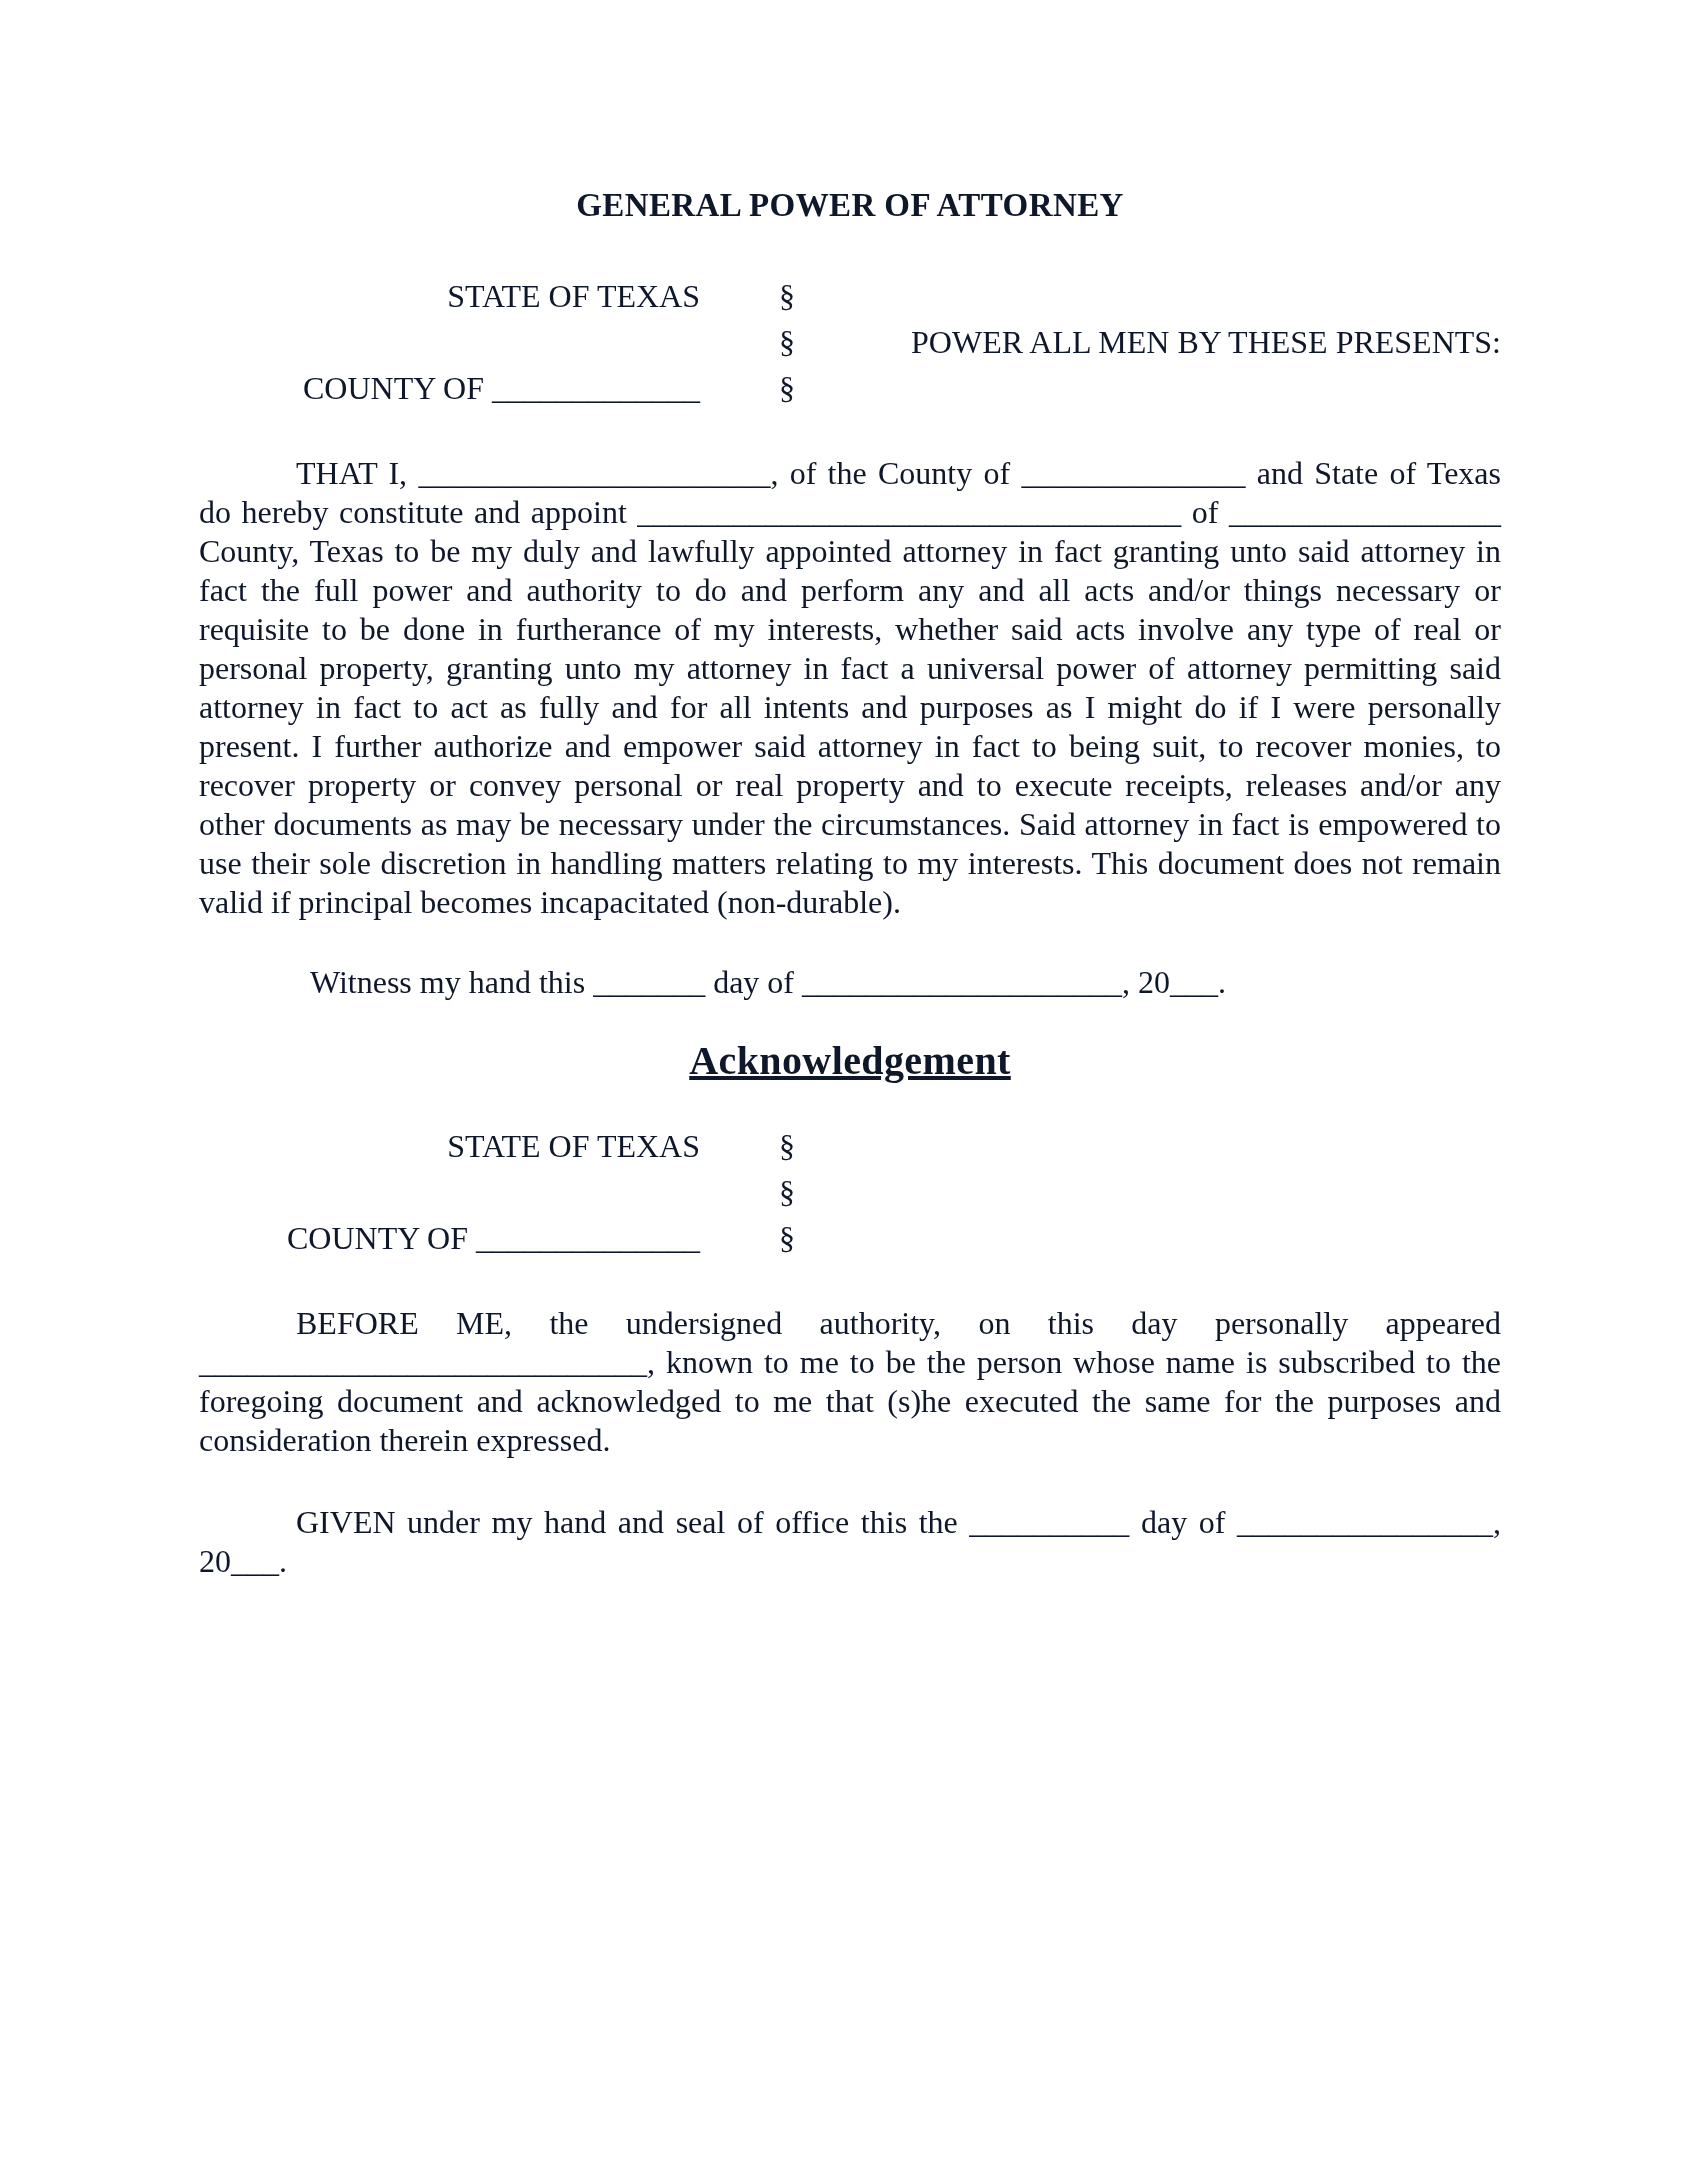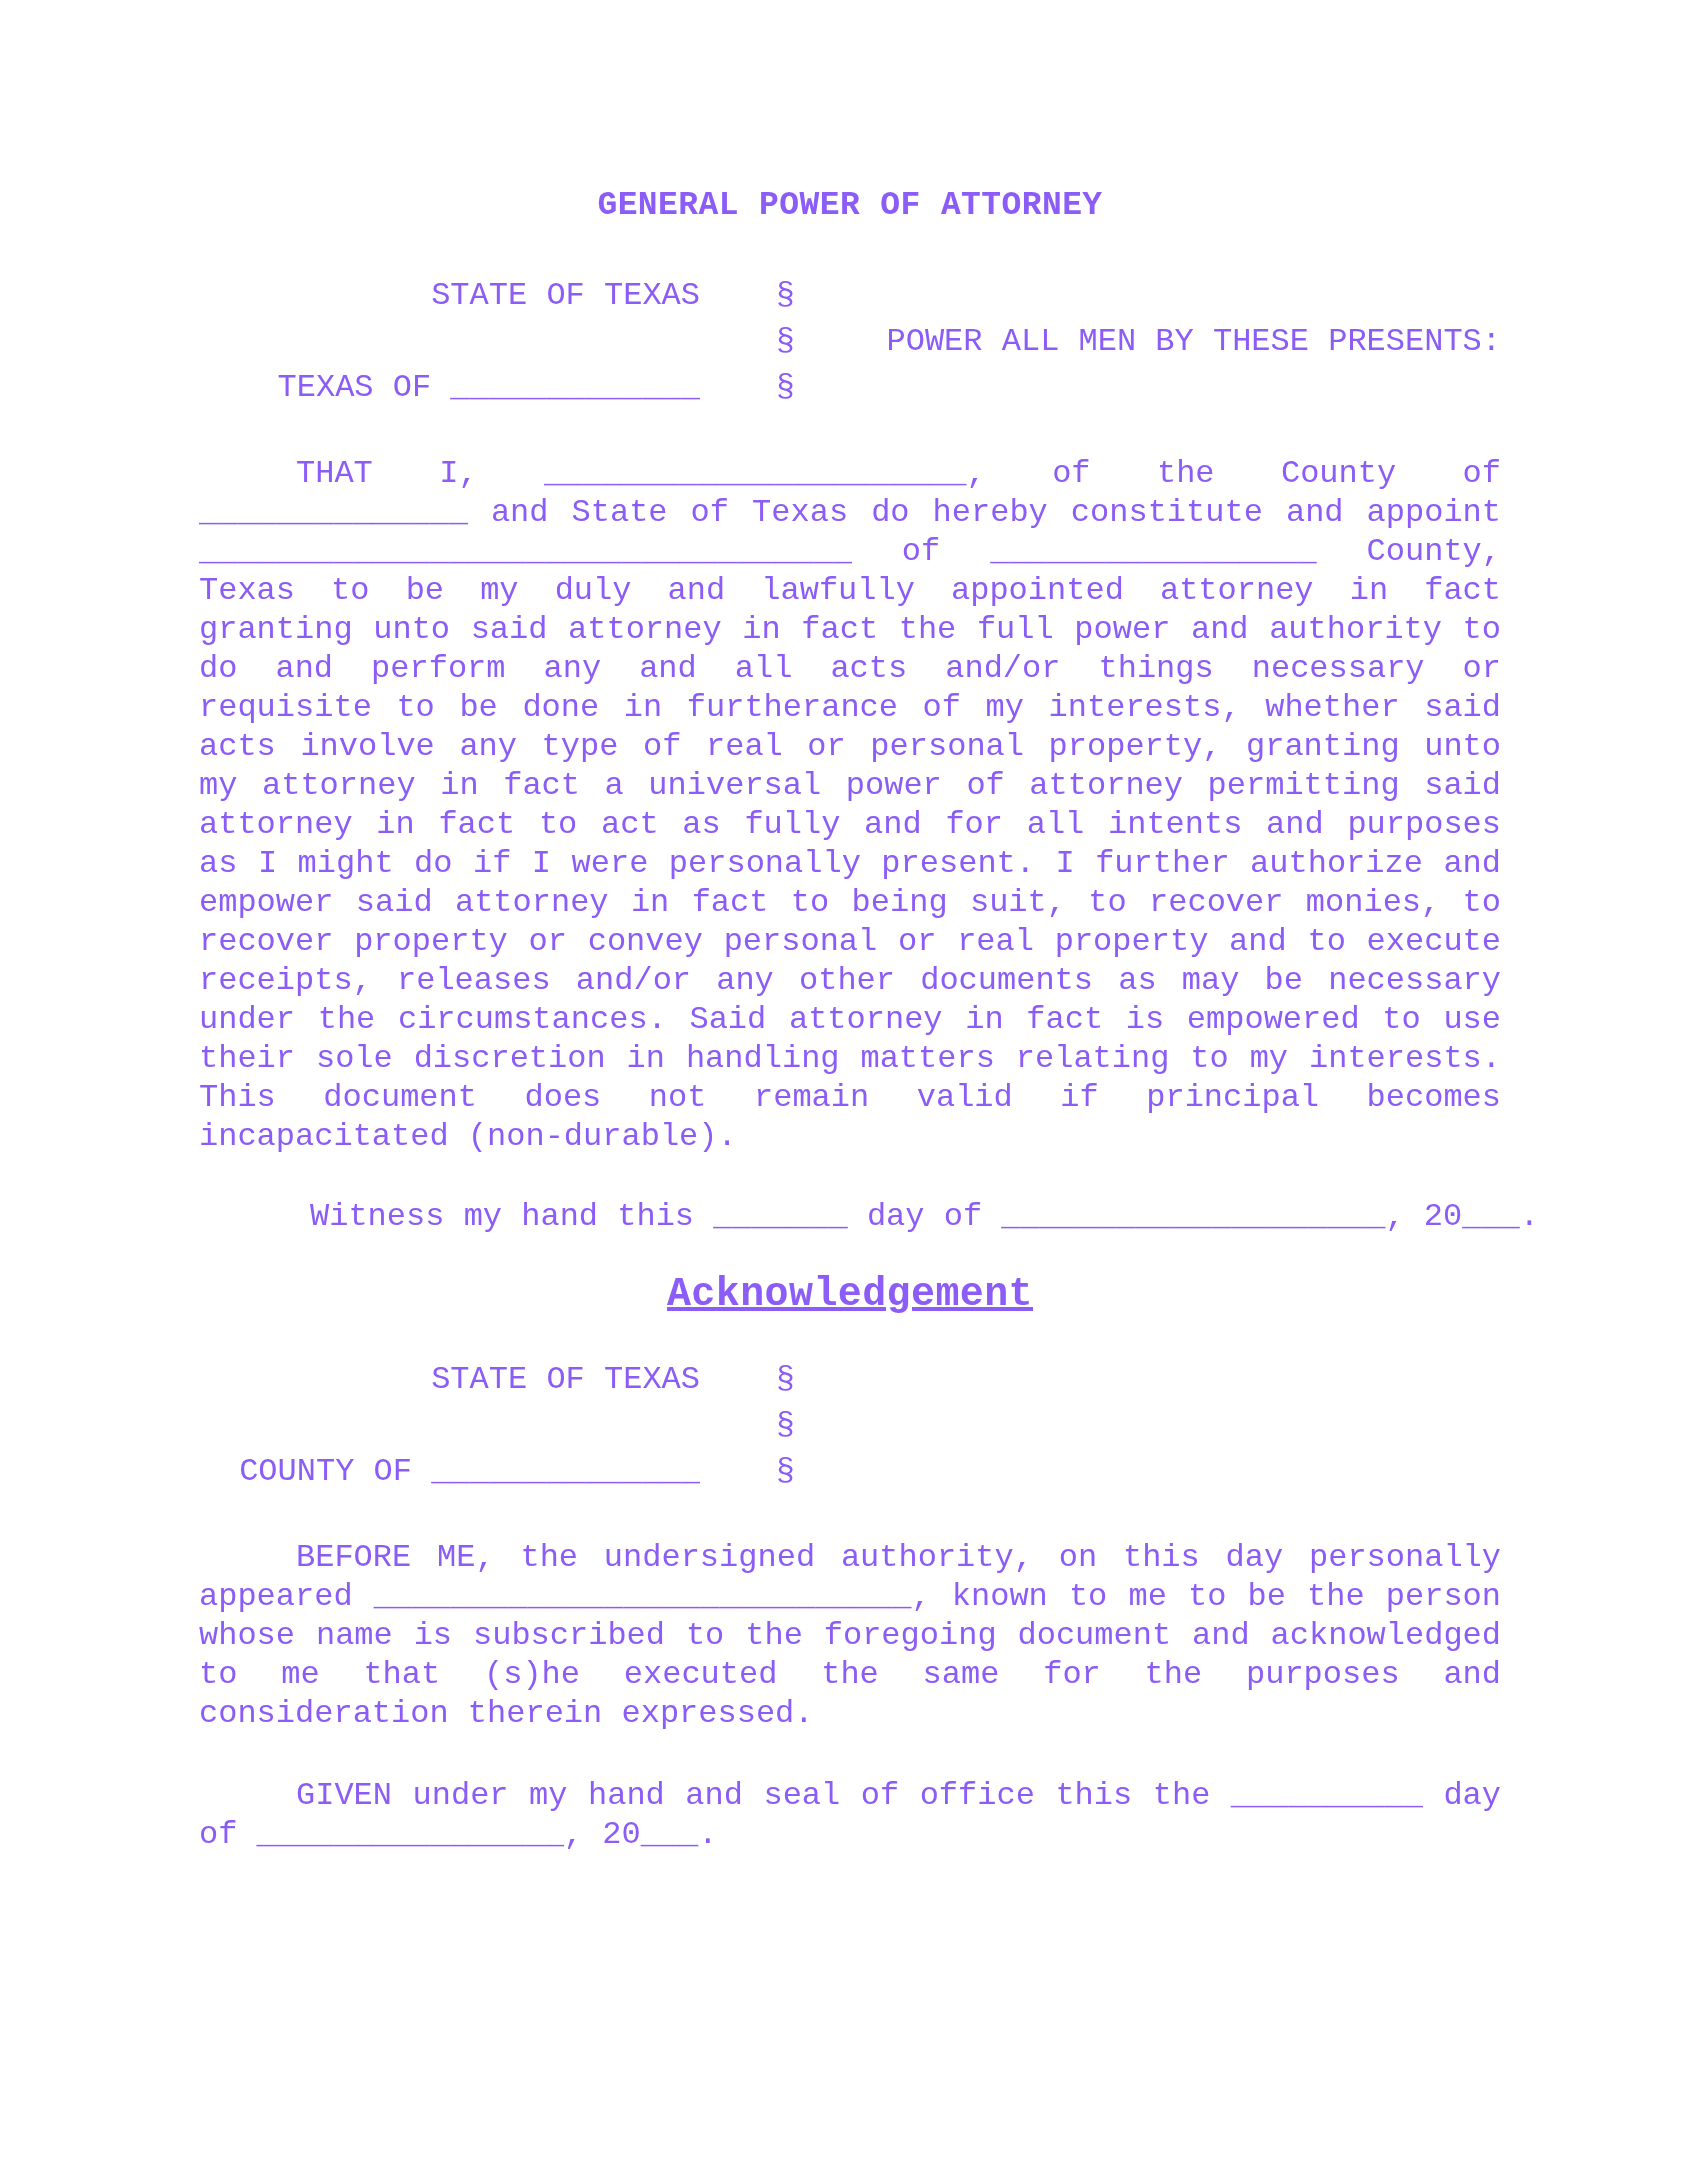--- a/index.html
+++ b/index.html
@@ -5,22 +5,22 @@
   * { margin: 0; padding: 0; box-sizing: border-box; }
   html, body { background: #ffffff; }
   body { margin: 0; }
 
   .page {
     position: relative;
     width: 1685px;
     height: 2181px;
     margin: 0 auto;
     background: #ffffff;
-    color: #8b5cf6;
-    font-family: Liberation Mono, monospace;
+    color: #0f172a;
+    font-family: Liberation Serif, serif;
     font-size: 32px;
     line-height: 39px;
     padding: 186px 184px 0 199px;
     overflow: hidden;
   }
 
   .title {
     font-size: 33px;
     font-weight: bold;
     text-align: center;
@@ -87,21 +87,21 @@
       <span class="venue-left">STATE OF TEXAS</span>
       <span class="venue-sect">§</span>
       <span class="venue-right"></span>
     </div>
     <div class="venue-row">
       <span class="venue-left"></span>
       <span class="venue-sect">§</span>
       <span class="venue-right">POWER ALL MEN BY THESE PRESENTS:</span>
     </div>
     <div class="venue-row">
-      <span class="venue-left">TEXAS OF _____________</span>
+      <span class="venue-left">COUNTY OF _____________</span>
       <span class="venue-sect">§</span>
       <span class="venue-right"></span>
     </div>
   </div>
 
   <p class="para">THAT I, ______________________, of the County of ______________ and State of Texas do hereby constitute and appoint __________________________________ of _________________ County, Texas to be my duly and lawfully appointed attorney in fact granting unto said attorney in fact the full power and authority to do and perform any and all acts and/or things necessary or requisite to be done in furtherance of my interests, whether said acts involve any type of real or personal property, granting unto my attorney in fact a universal power of attorney permitting said attorney in fact to act as fully and for all intents and purposes as I might do if I were personally present.  I further authorize and empower said attorney in fact to being suit, to recover monies, to recover property or convey personal or real property and to execute receipts, releases and/or any other documents as may be necessary under the circumstances. Said attorney in fact is empowered to use their sole discretion in handling matters relating to my interests. This document does not remain valid if principal becomes incapacitated (non-durable).</p>
 
 
   <p class="witness-line">Witness my hand this _______ day of ____________________, 20___.</p>
 

